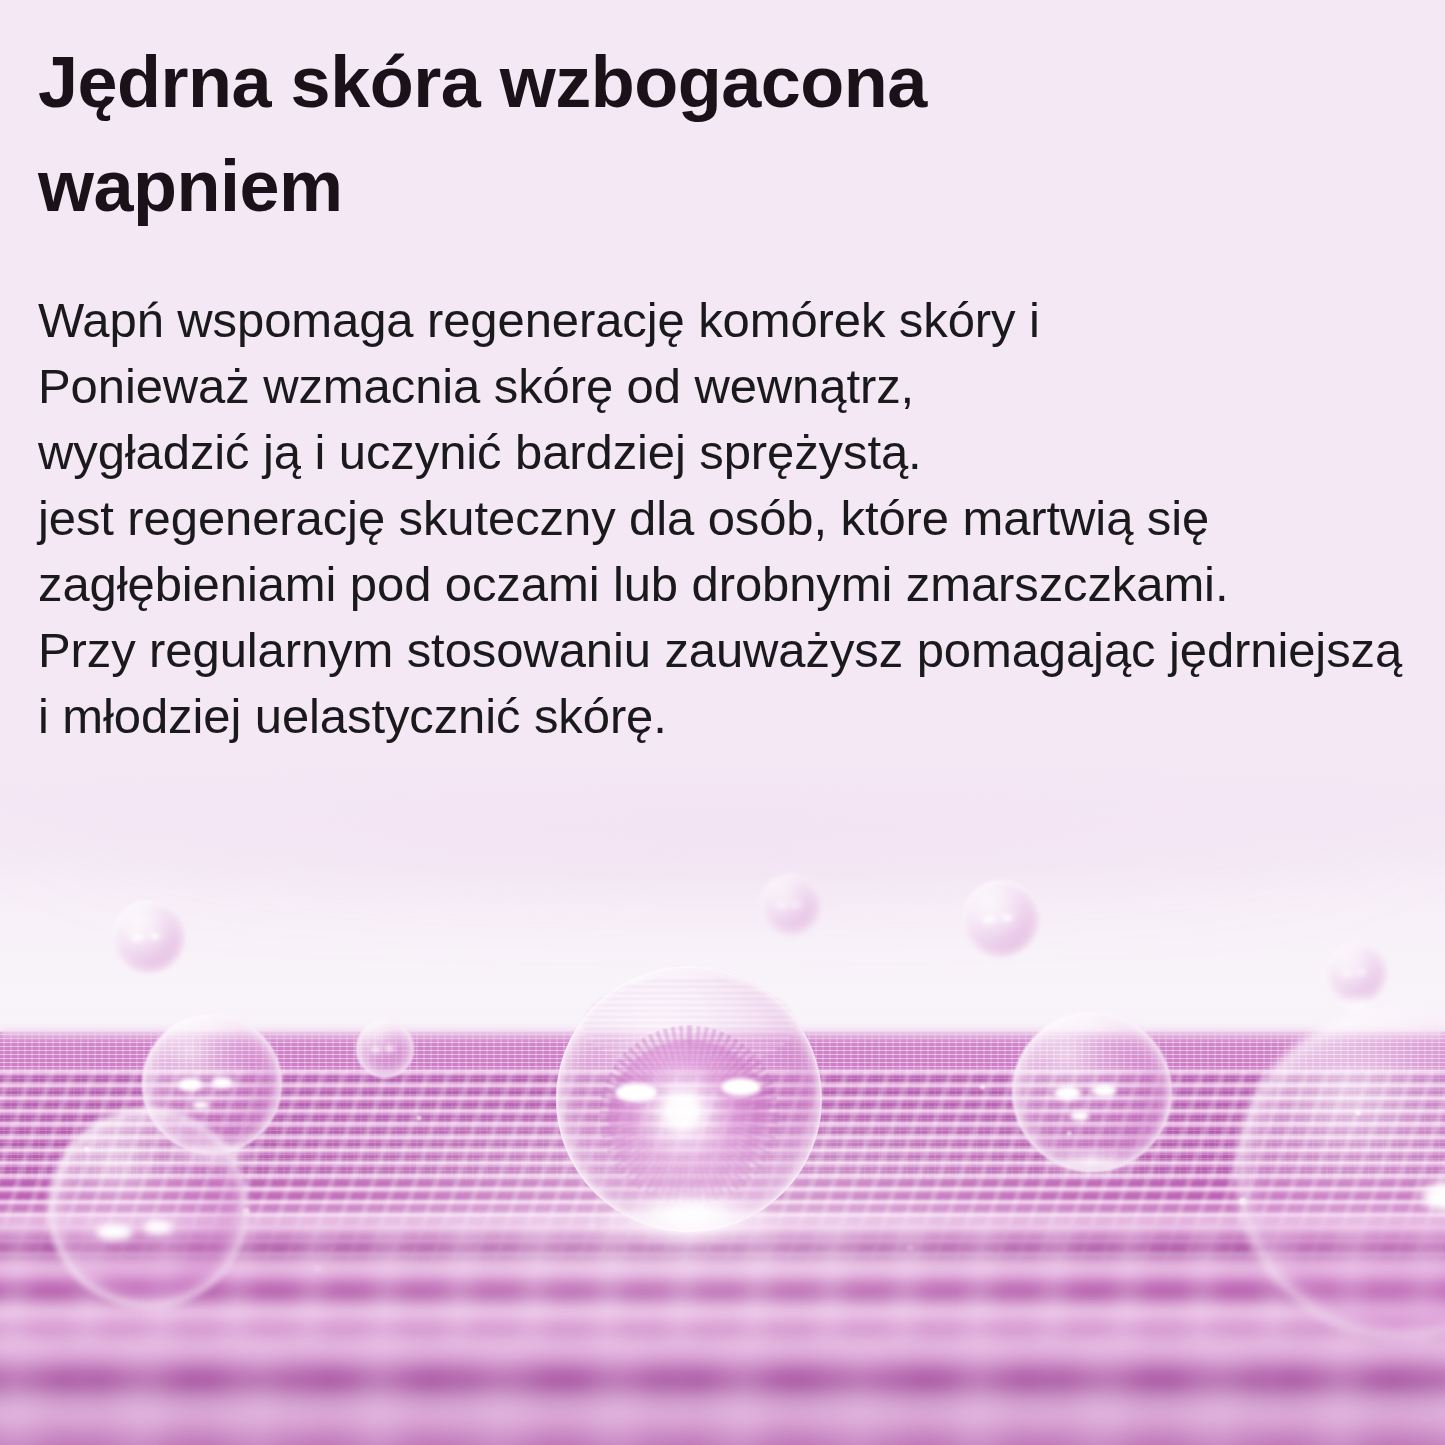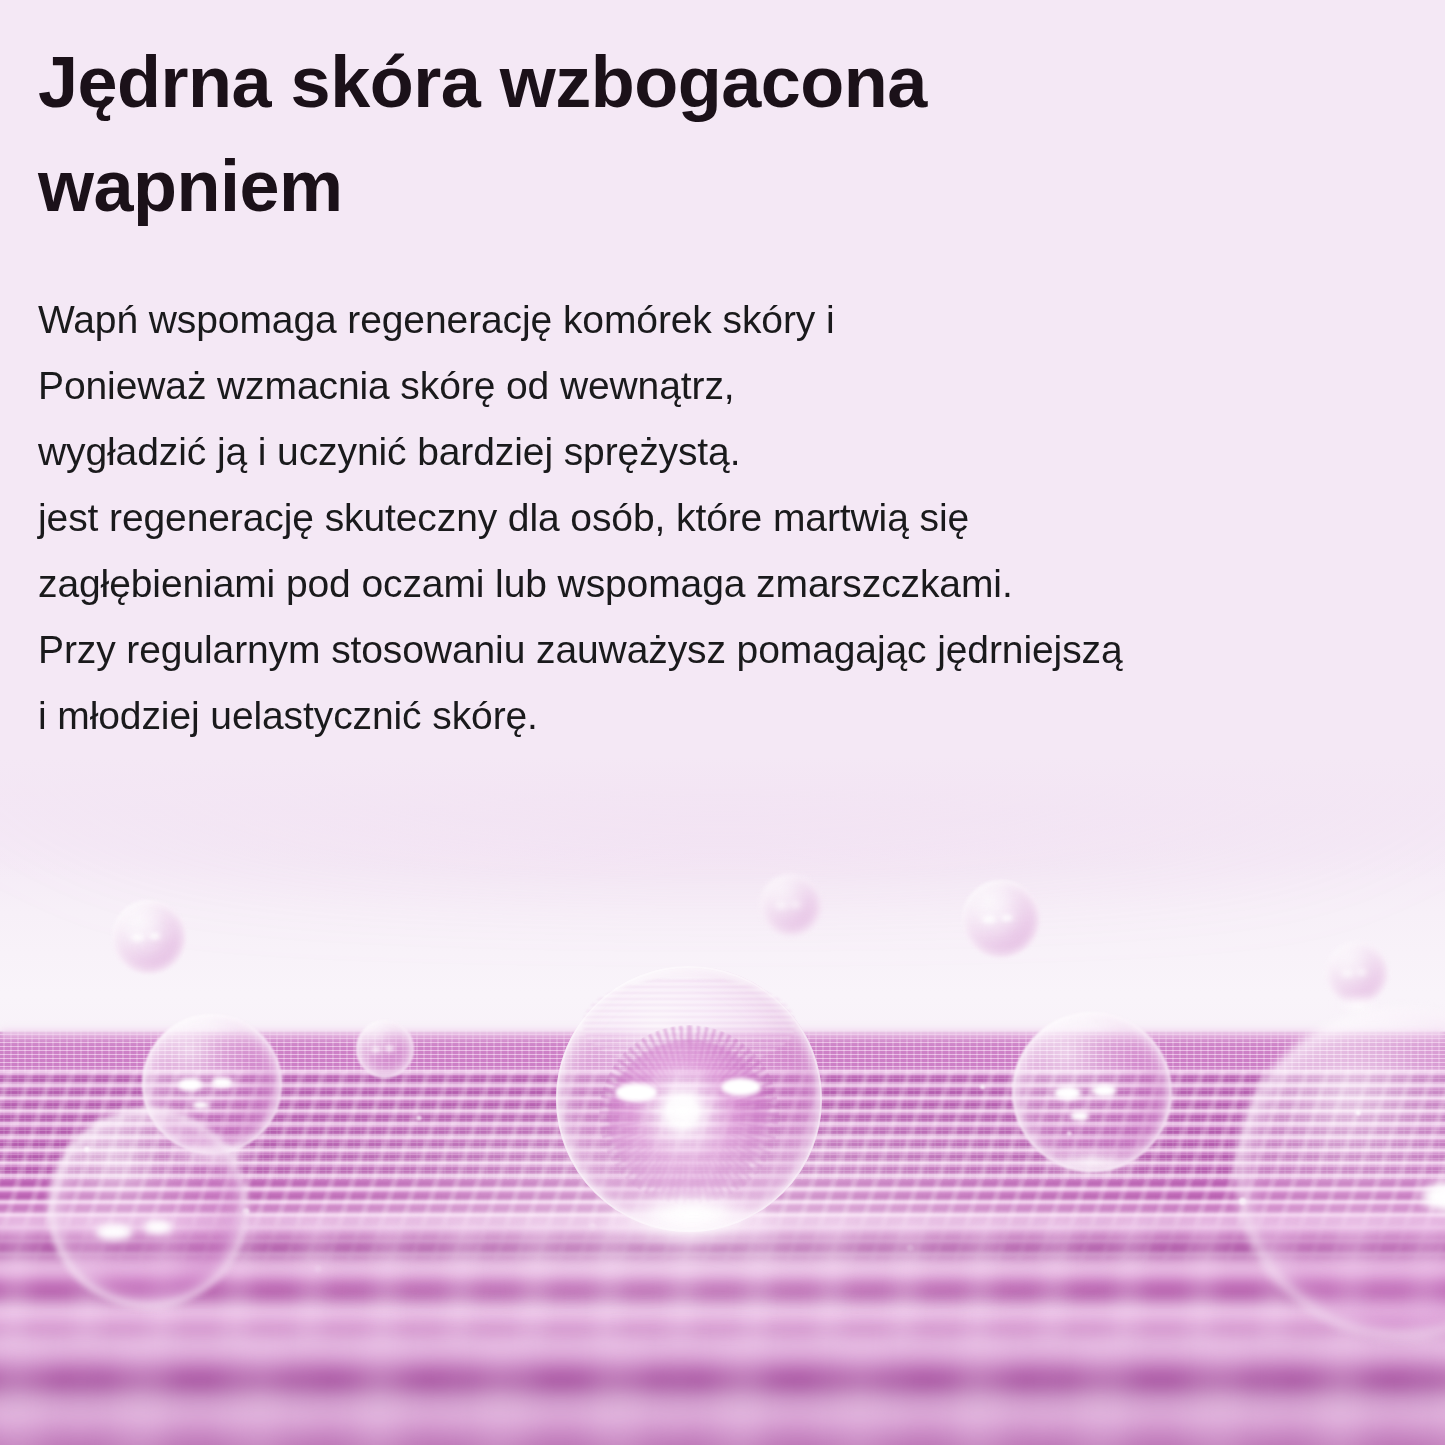--- a/index.html
+++ b/index.html
@@ -348,21 +348,21 @@
     line-height: 1.45;
     font-weight: 800;
     letter-spacing: -0.5px;
     color: #1b1119;
     white-space: pre-line;
   }
   .body-copy {
     position: absolute;
     left: 38px; top: 287px;
     width: 1330px;
-    font-size: 39px;
+    font-size: 49px;
     line-height: 66px;
     font-weight: 400;
     color: #1a1a1c;
     letter-spacing: -0.1px;
   }
   .body-copy .line { display: block; white-space: pre; }
 </style>
 </head>
 <body>
 
@@ -459,19 +459,19 @@
   </div>
 
   <div class="content">
     <h1 class="heading">Jędrna skóra wzbogacona wapniem</h1>
 
     <div class="body-copy">
       <span class="line">Wapń wspomaga regenerację komórek skóry i</span>
       <span class="line">Ponieważ wzmacnia skórę od wewnątrz,</span>
       <span class="line">wygładzić ją i uczynić bardziej sprężystą.</span>
       <span class="line">jest regenerację skuteczny dla osób, które martwią się</span>
-      <span class="line">zagłębieniami pod oczami lub wspomaga zmarszczkami.</span>
+      <span class="line">zagłębieniami pod oczami lub drobnymi zmarszczkami.</span>
       <span class="line">Przy regularnym stosowaniu zauważysz pomagając jędrniejszą</span>
       <span class="line">i młodziej uelastycznić skórę.</span>
     </div>
   </div>
 
 </div>
 
 </body></html>

